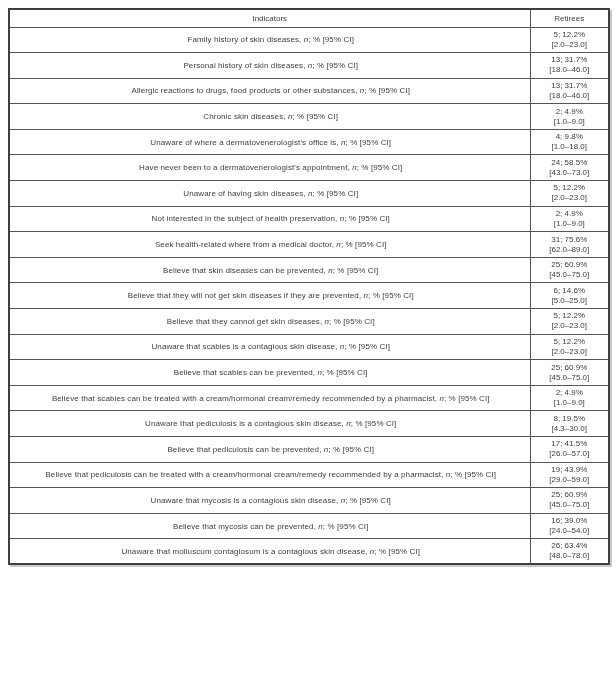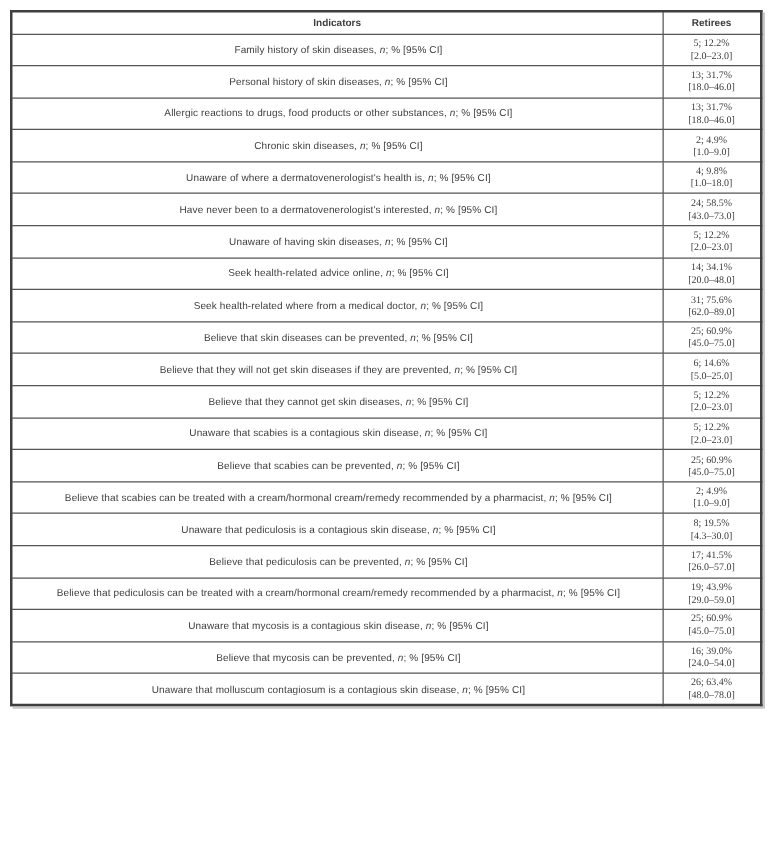--- a/index.html
+++ b/index.html
@@ -22,40 +22,40 @@
   .paper-table col.c-ind { width: 521px; }
   .paper-table col.c-val { width: 79px; }
   .paper-table th, .paper-table td {
     border: 1px solid #555555;
     vertical-align: middle;
     box-sizing: border-box;
   }
   .paper-table th {
     height: 18px;
     font-size: 8px;
-    font-weight: bold;
+    font-weight: normal;
     text-align: center;
     color: #3d3d3d;
     padding: 0;
   }
   .paper-table td { height: 25.6px; }
   td.ind {
     font-size: 8px;
     text-align: center;
     padding: 0 4px 0 6px;
     letter-spacing: 0.1px;
   }
   td.ind i { font-style: italic; }
   td.val {
     font-size: 8px;
     text-align: center;
     padding: 0 2px;
     line-height: 10px;
   }
-  td.val div { white-space: nowrap; font-family: Liberation Serif, serif; }
+  td.val div { white-space: nowrap; }
 </style>
 </head>
 <body>
 
 <table class="paper-table">
   <colgroup>
       <col class="c-ind">
       <col class="c-val">
     </colgroup>
   <thead>
@@ -87,45 +87,45 @@
         </td>
       </tr>
       <tr>
         <td class="ind"><span>Chronic skin diseases, </span><i>n</i><span>; % [95% CI]</span></td>
         <td class="val">
           <div>2; 4.9%</div>
           <div>[1.0–9.0]</div>
         </td>
       </tr>
       <tr>
-        <td class="ind"><span>Unaware of where a dermatovenerologist's health is, </span><i>n</i><span>; % [95% CI]</span></td>
+        <td class="ind"><span>Unaware of where a dermatovenerologist's office is, </span><i>n</i><span>; % [95% CI]</span></td>
         <td class="val">
           <div>4; 9.8%</div>
           <div>[1.0–18.0]</div>
         </td>
       </tr>
       <tr>
-        <td class="ind"><span>Have never been to a dermatovenerologist's interested, </span><i>n</i><span>; % [95% CI]</span></td>
+        <td class="ind"><span>Have never been to a dermatovenerologist's appointment, </span><i>n</i><span>; % [95% CI]</span></td>
         <td class="val">
           <div>24; 58.5%</div>
           <div>[43.0–73.0]</div>
         </td>
       </tr>
       <tr>
         <td class="ind"><span>Unaware of having skin diseases, </span><i>n</i><span>; % [95% CI]</span></td>
         <td class="val">
           <div>5; 12.2%</div>
           <div>[2.0–23.0]</div>
         </td>
       </tr>
       <tr>
-        <td class="ind"><span>Seek health-related advice online, </span><i>n</i><span>; % [95% CI]</span></td>
-        <td class="val">
-          <div>14; 34.1%</div>
-          <div>[20.0–48.0]</div>
+        <td class="ind"><span>Not interested in the subject of health preservation, </span><i>n</i><span>; % [95% CI]</span></td>
+        <td class="val">
+          <div>2; 4.9%</div>
+          <div>[1.0–9.0]</div>
         </td>
       </tr>
       <tr>
         <td class="ind"><span>Seek health-related where from a medical doctor, </span><i>n</i><span>; % [95% CI]</span></td>
         <td class="val">
           <div>31; 75.6%</div>
           <div>[62.0–89.0]</div>
         </td>
       </tr>
       <tr>

